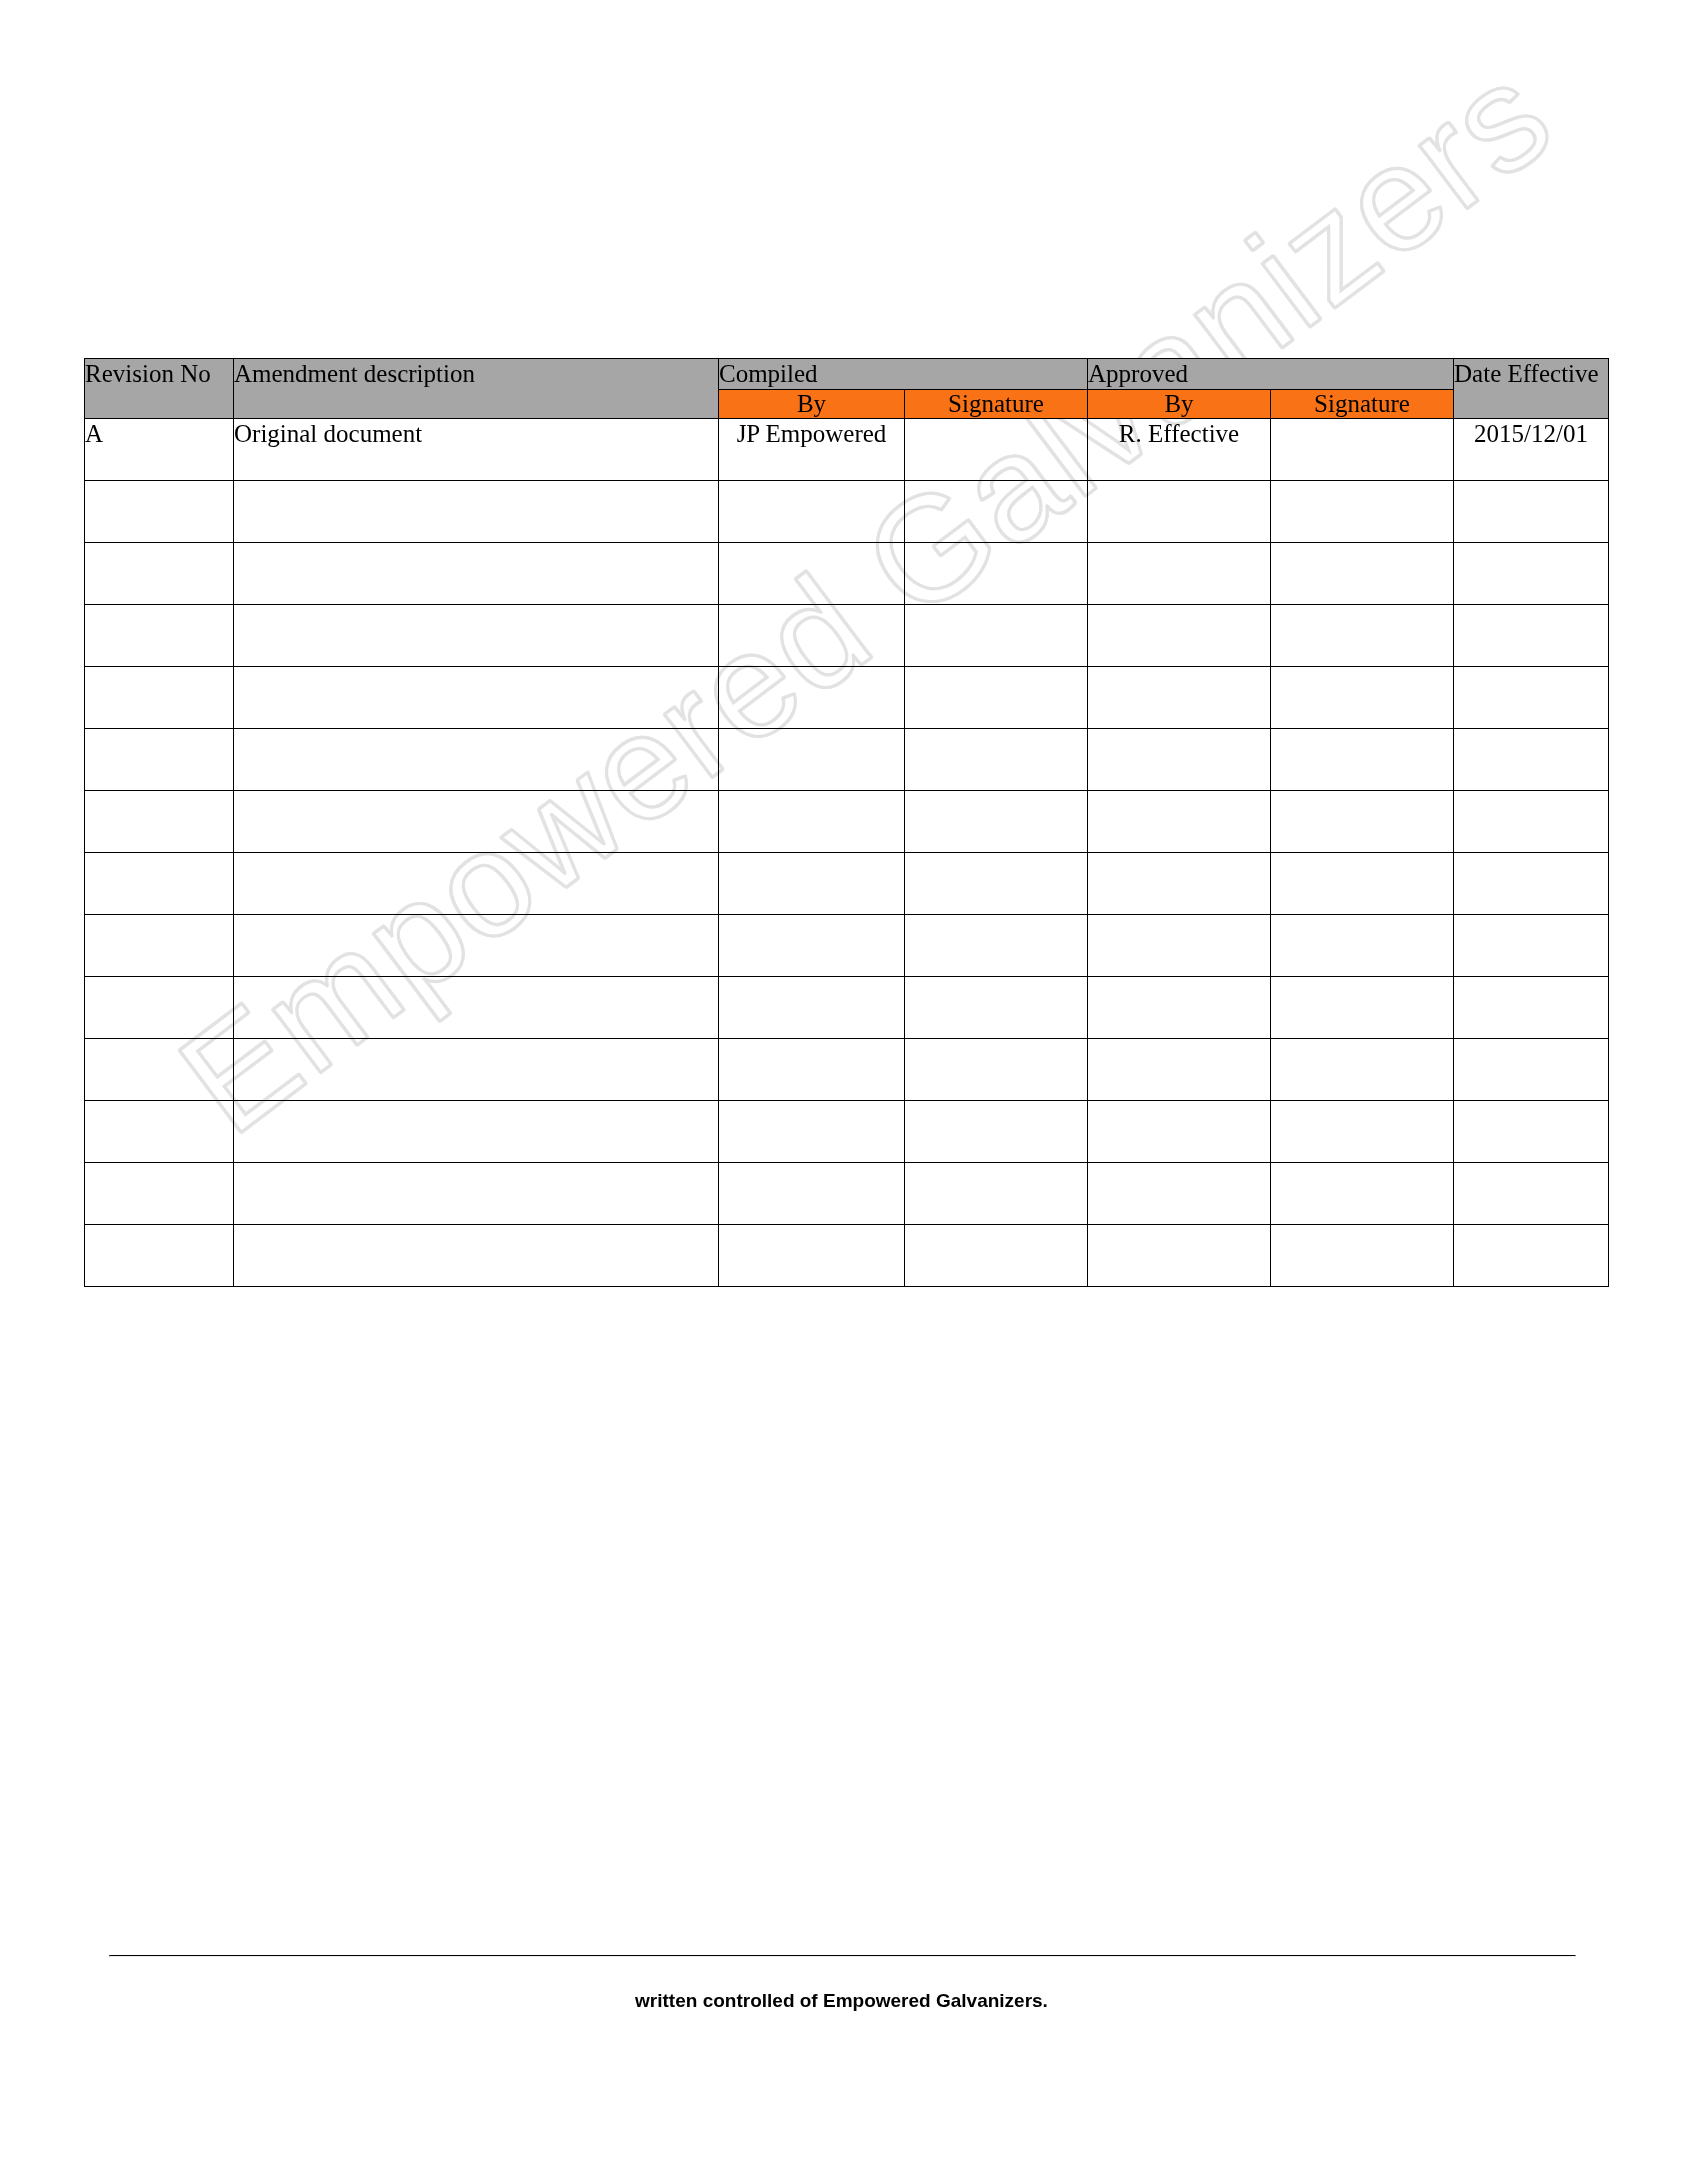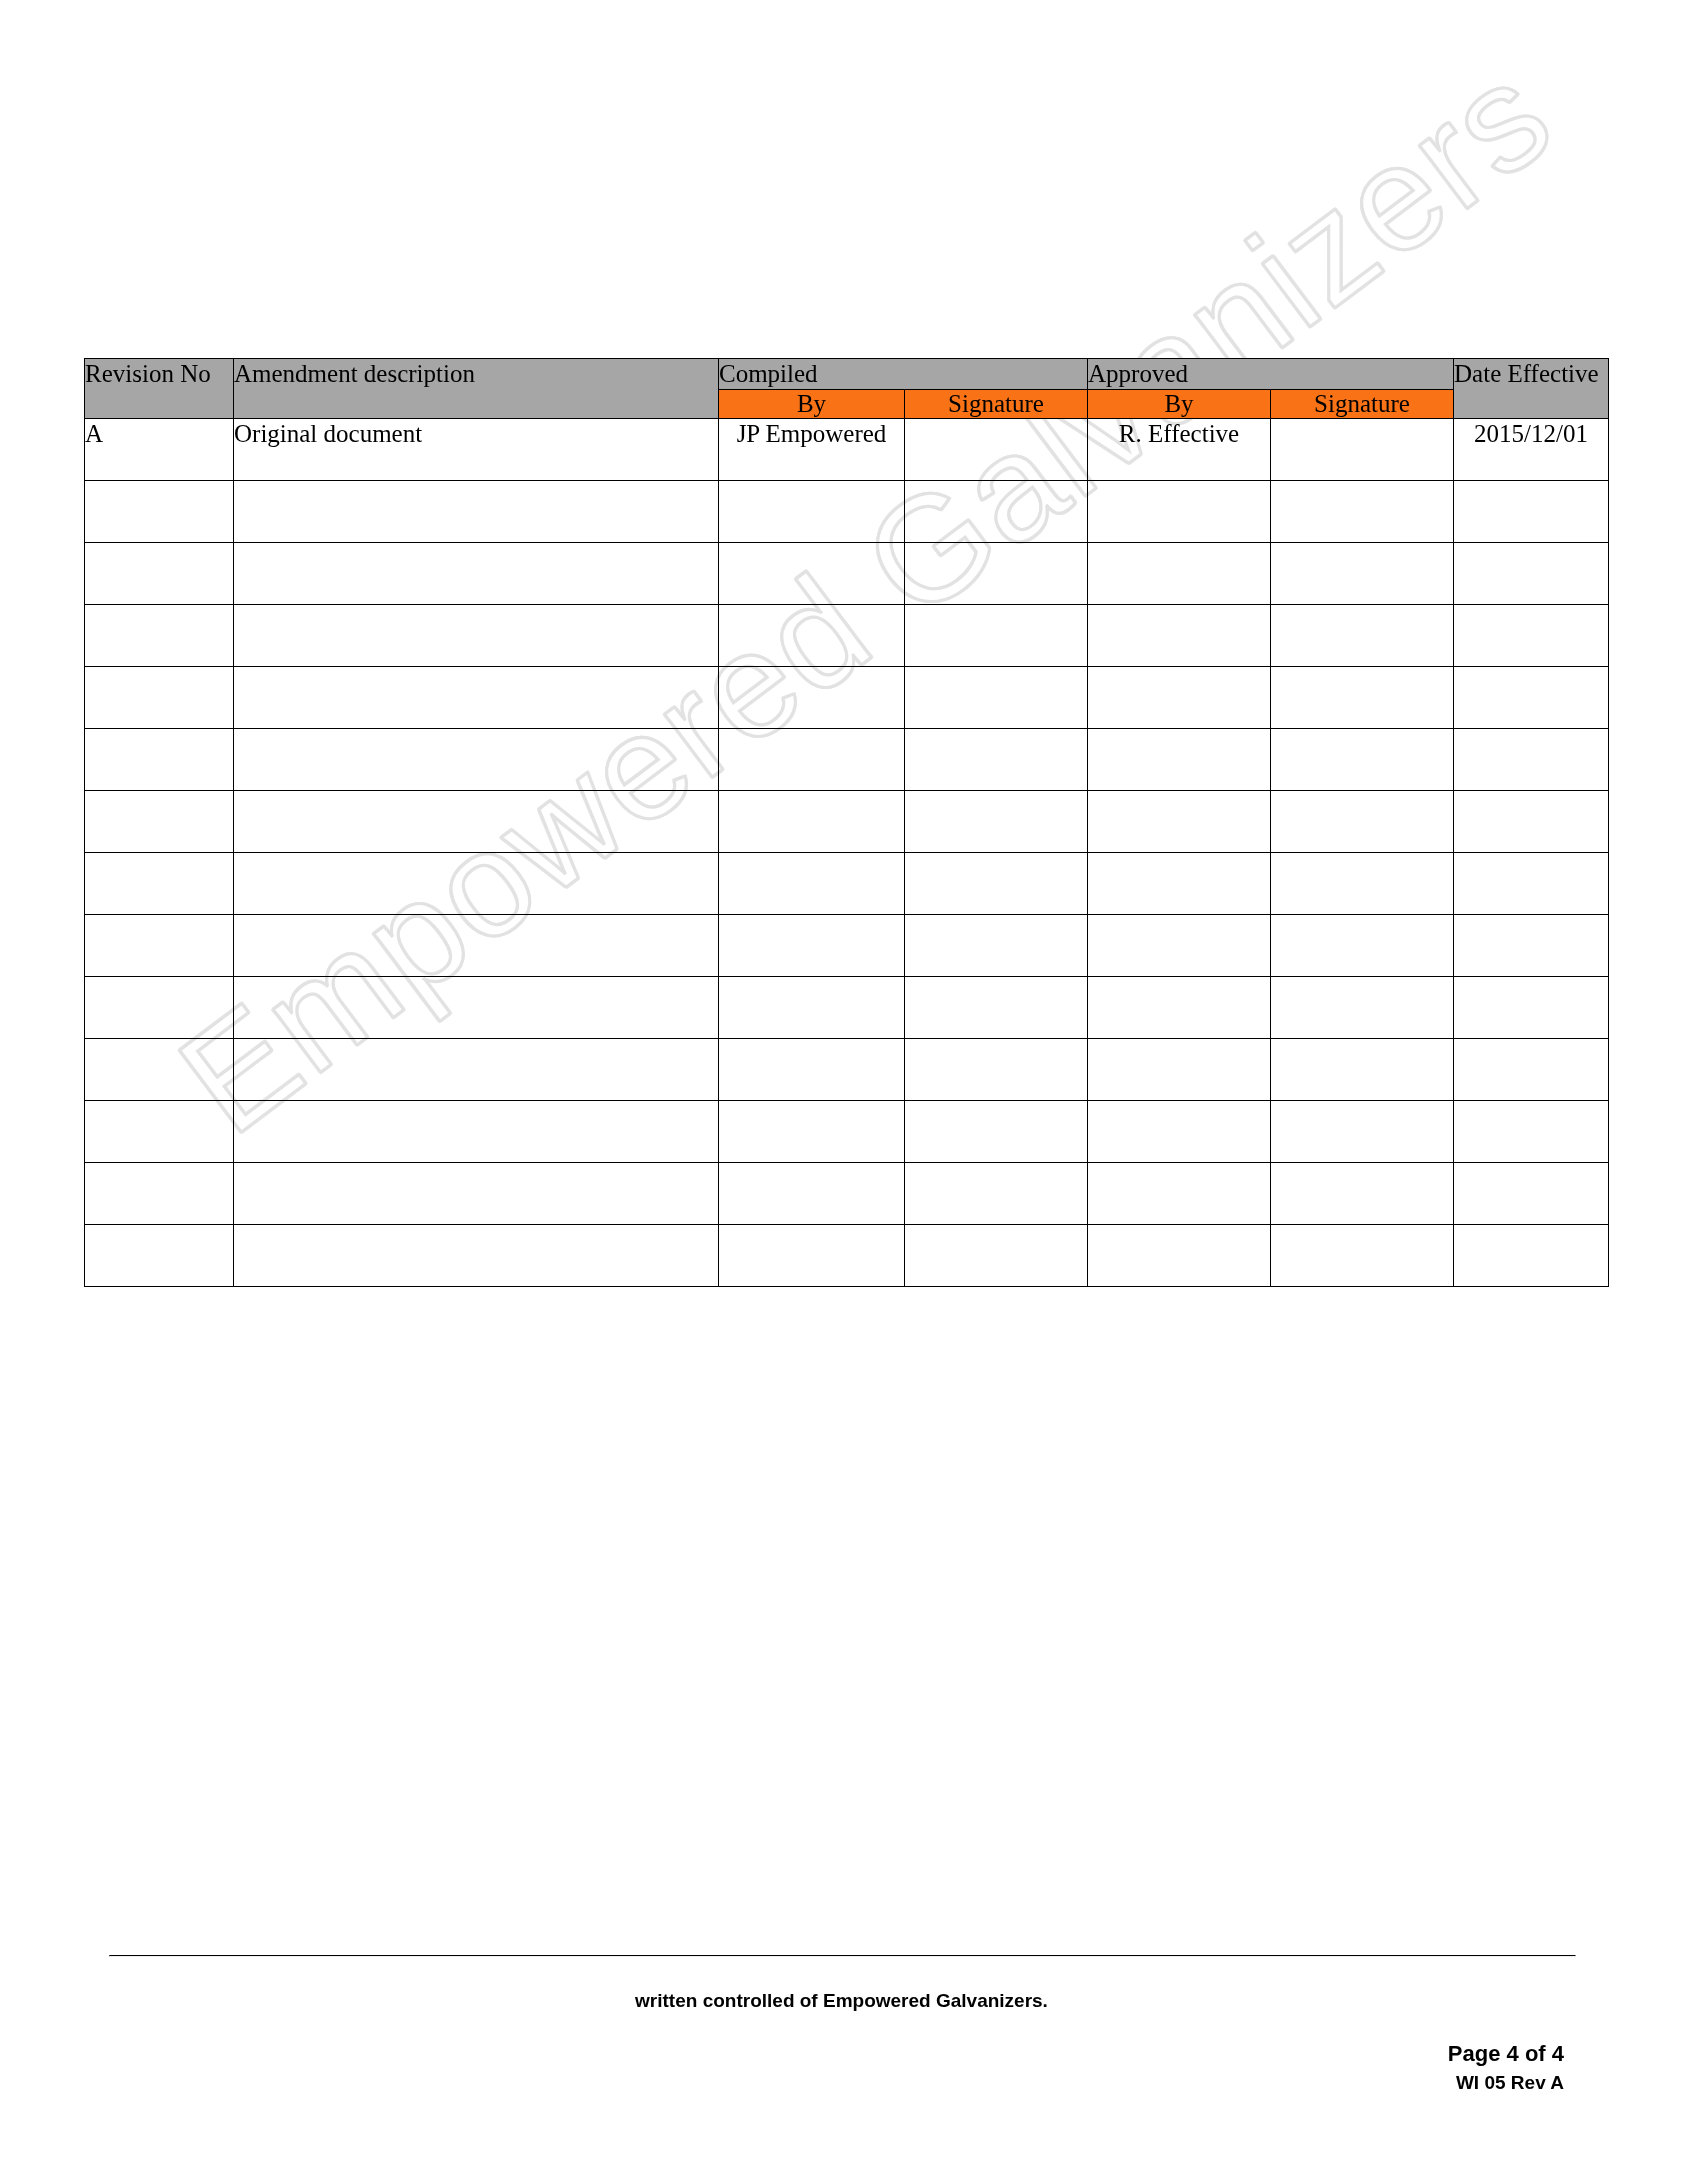--- a/index.html
+++ b/index.html
@@ -315,20 +315,16 @@
         </tbody>
     </table>
   </div>
 
   <div class="footer">
     <hr class="footer-rule">
     <div class="footer-text">
       <br>
       <span>written controlled of Empowered Galvanizers.</span>
     </div>
-    <div class="footer-right">
-      <div>Page 4 of 4</div>
-      <div class="doc-ref">WI 05 Rev A</div>
-    </div>
   </div>
 
 </div>
 
 
 </body></html>

